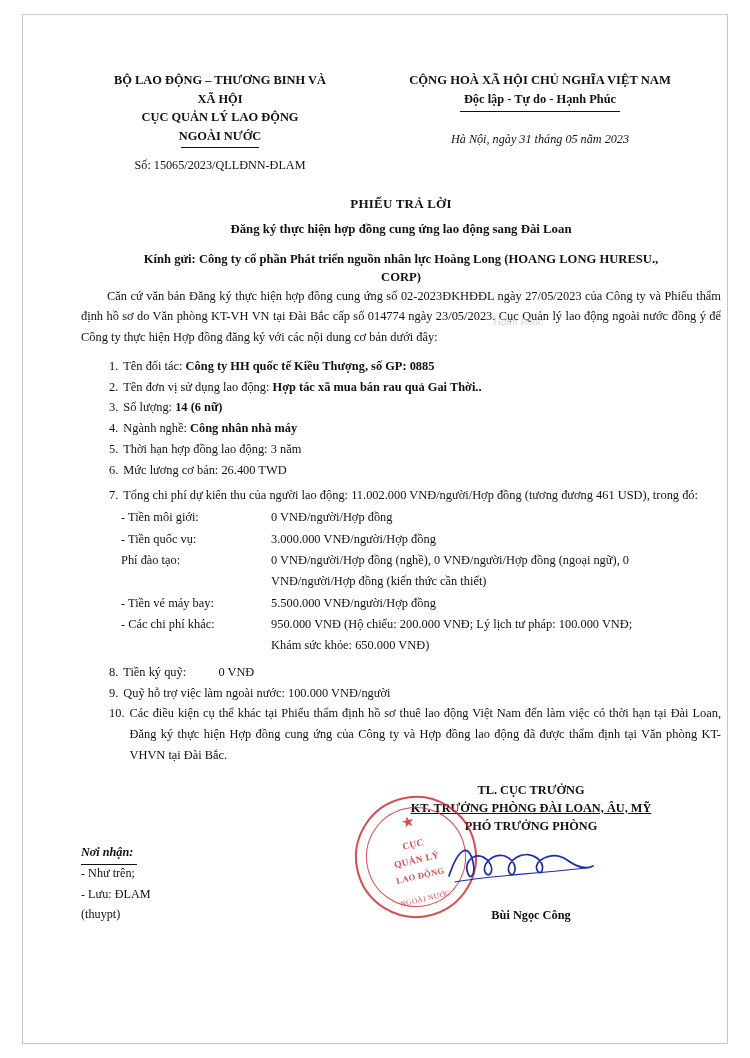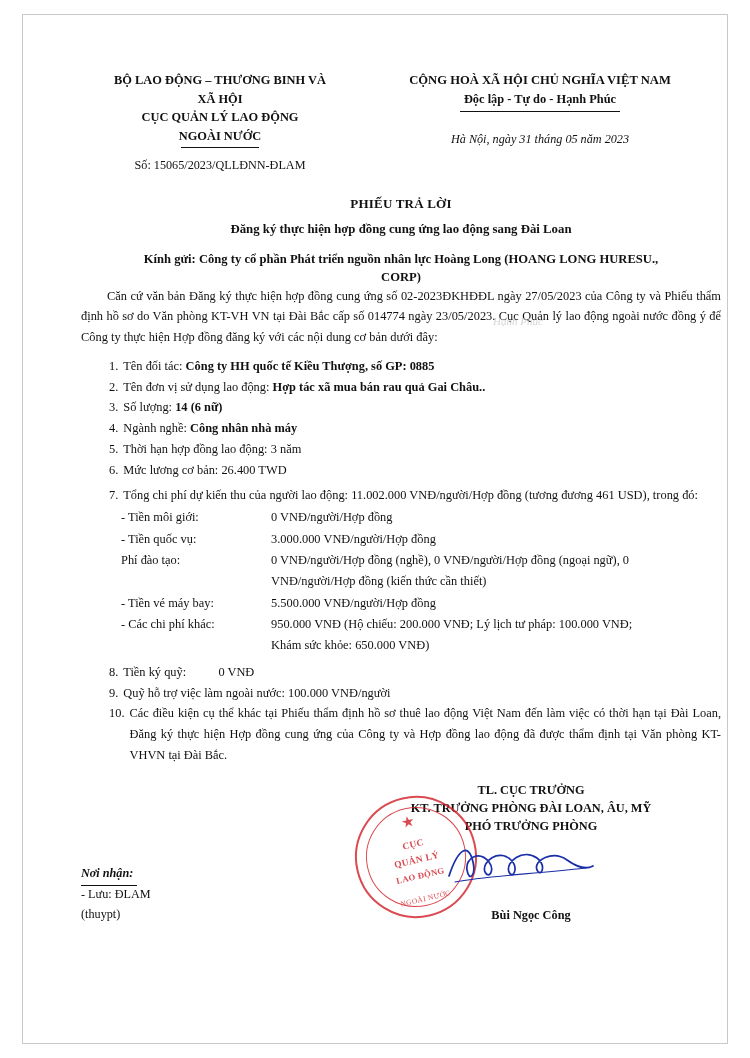--- a/index.html
+++ b/index.html
@@ -189,21 +189,21 @@
     width: 56px; height: 1px;
     background: #111;
   }
   .sig {
     flex: 1;
     text-align: center;
     position: relative;
     font-size: 12.3px;
   }
   .sig .l1 { font-weight: bold; }
-  .sig .l2 { font-weight: bold; }
+  .sig .l2 { font-weight: bold; text-decoration: underline; }
   .sig .l3 { font-weight: bold; }
   .sig .name {
     margin-top: 72px;
     font-weight: bold;
   }
 
   
   .seal {
     position: absolute;
     left: 14px;
@@ -308,21 +308,21 @@
           <span class="txt">
             <span>Tên đối tác:</span>
             <span class="b">Công ty HH quốc tế Kiều Thượng, số GP: 0885</span>
           </span>
         </div>
 
         <div class="li">
           <span class="num">2.</span>
           <span class="txt">
             <span>Tên đơn vị sử dụng lao động:</span>
-            <span class="b">Hợp tác xã mua bán rau quả Gai Châu..</span>
+            <span class="b">Hợp tác xã mua bán rau quả Gai Thời..</span>
           </span>
         </div>
 
         <div class="li">
           <span class="num">3.</span>
           <span class="txt">
             <span>Số lượng:</span>
             <span class="b">14 (6 nữ)</span>
           </span>
         </div>
@@ -398,20 +398,21 @@
         <div class="li" style="padding-left:28px;">
           <span class="num">10.</span>
           <span class="txt" style="text-align:justify;">Các điều kiện cụ thể khác tại Phiếu thẩm định hồ sơ thuê lao động Việt Nam đến làm việc có thời hạn tại Đài Loan, Đăng ký thực hiện Hợp đồng cung ứng của Công ty và Hợp đồng lao động đã được thẩm định tại Văn phòng KT-VHVN tại Đài Bắc.</span>
         </div>
       </div>
 
 
       <div class="sigwrap">
         <div class="recv">
           <div class="hd">Nơi nhận:</div>
+          <div>- Như trên;</div>
           <div>- Lưu: ĐLAM</div>
           <div>(thuypt)</div>
         </div>
         <div class="sig">
           <div class="l1">TL. CỤC TRƯỞNG</div>
           <div class="l2">KT. TRƯỞNG PHÒNG ĐÀI LOAN, ÂU, MỸ</div>
           <div class="l3">PHÓ TRƯỞNG PHÒNG</div>
 
           <div class="seal">
             <div class="seal-star">★</div>

